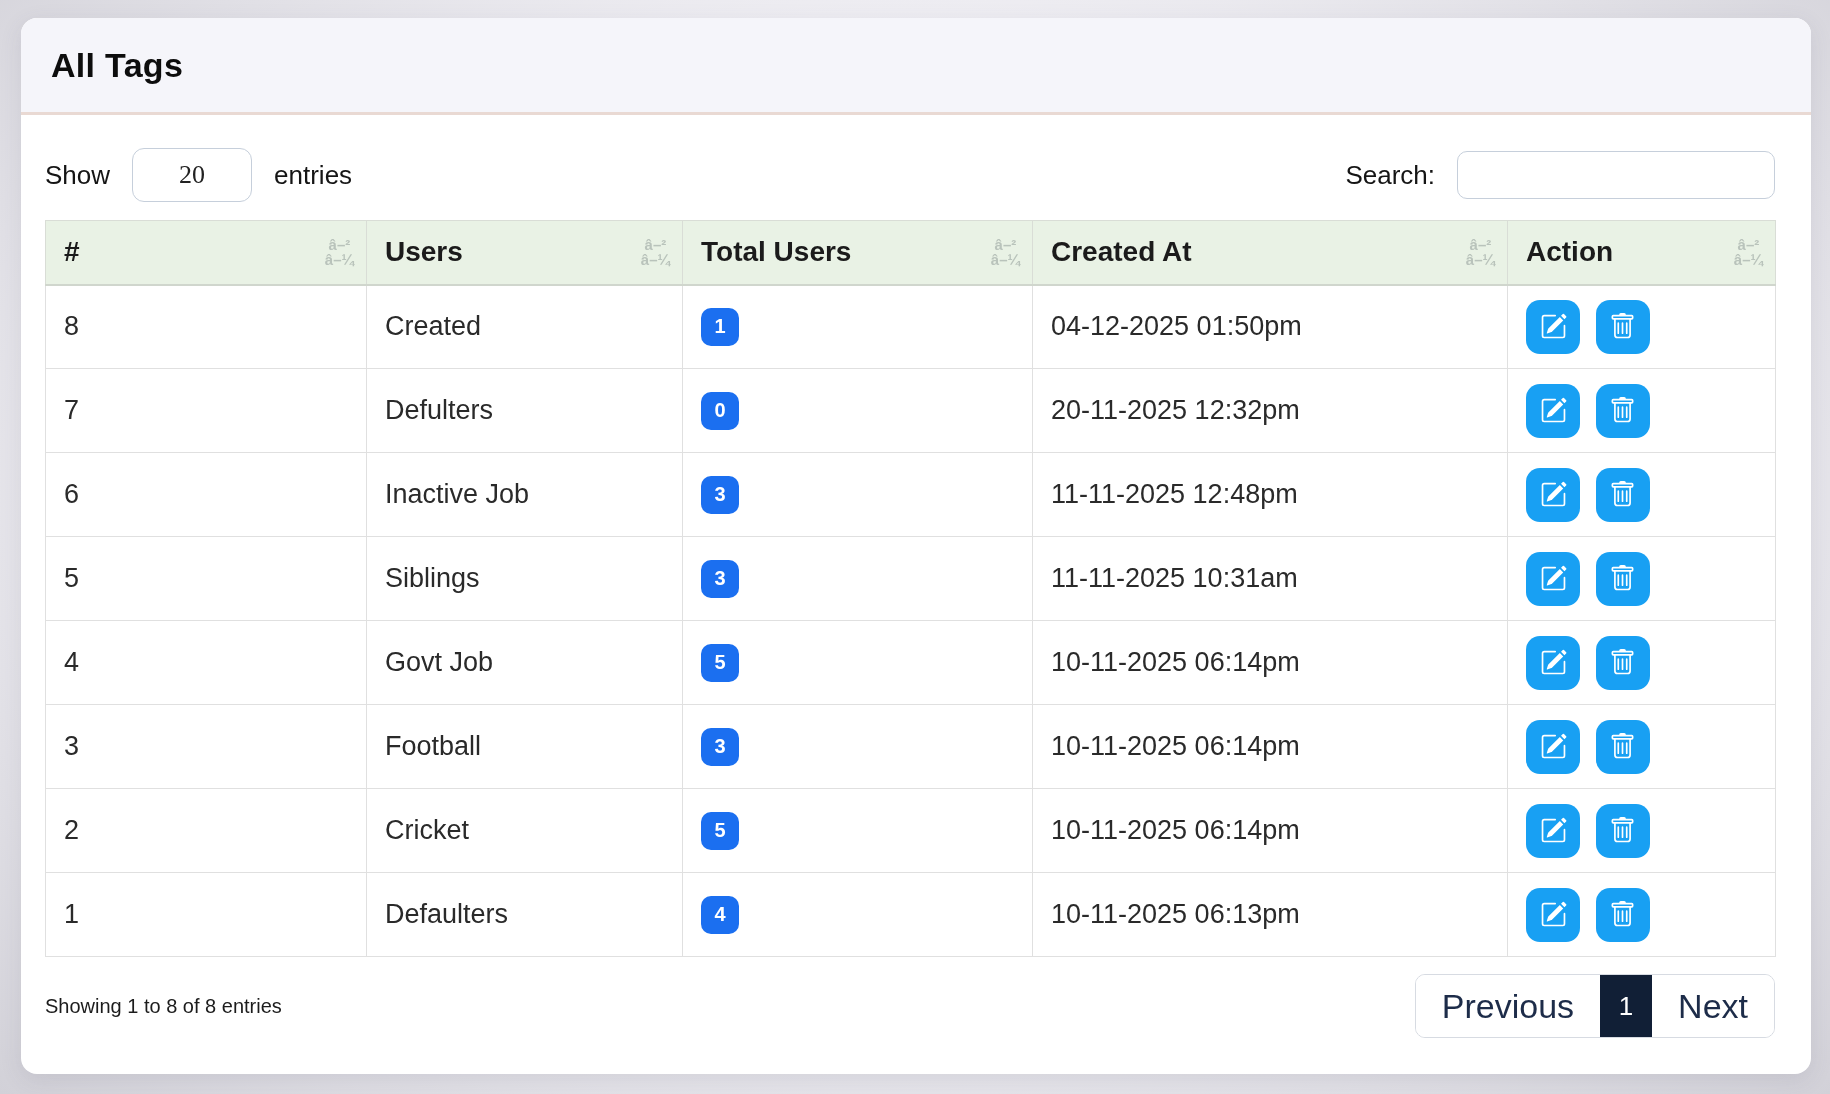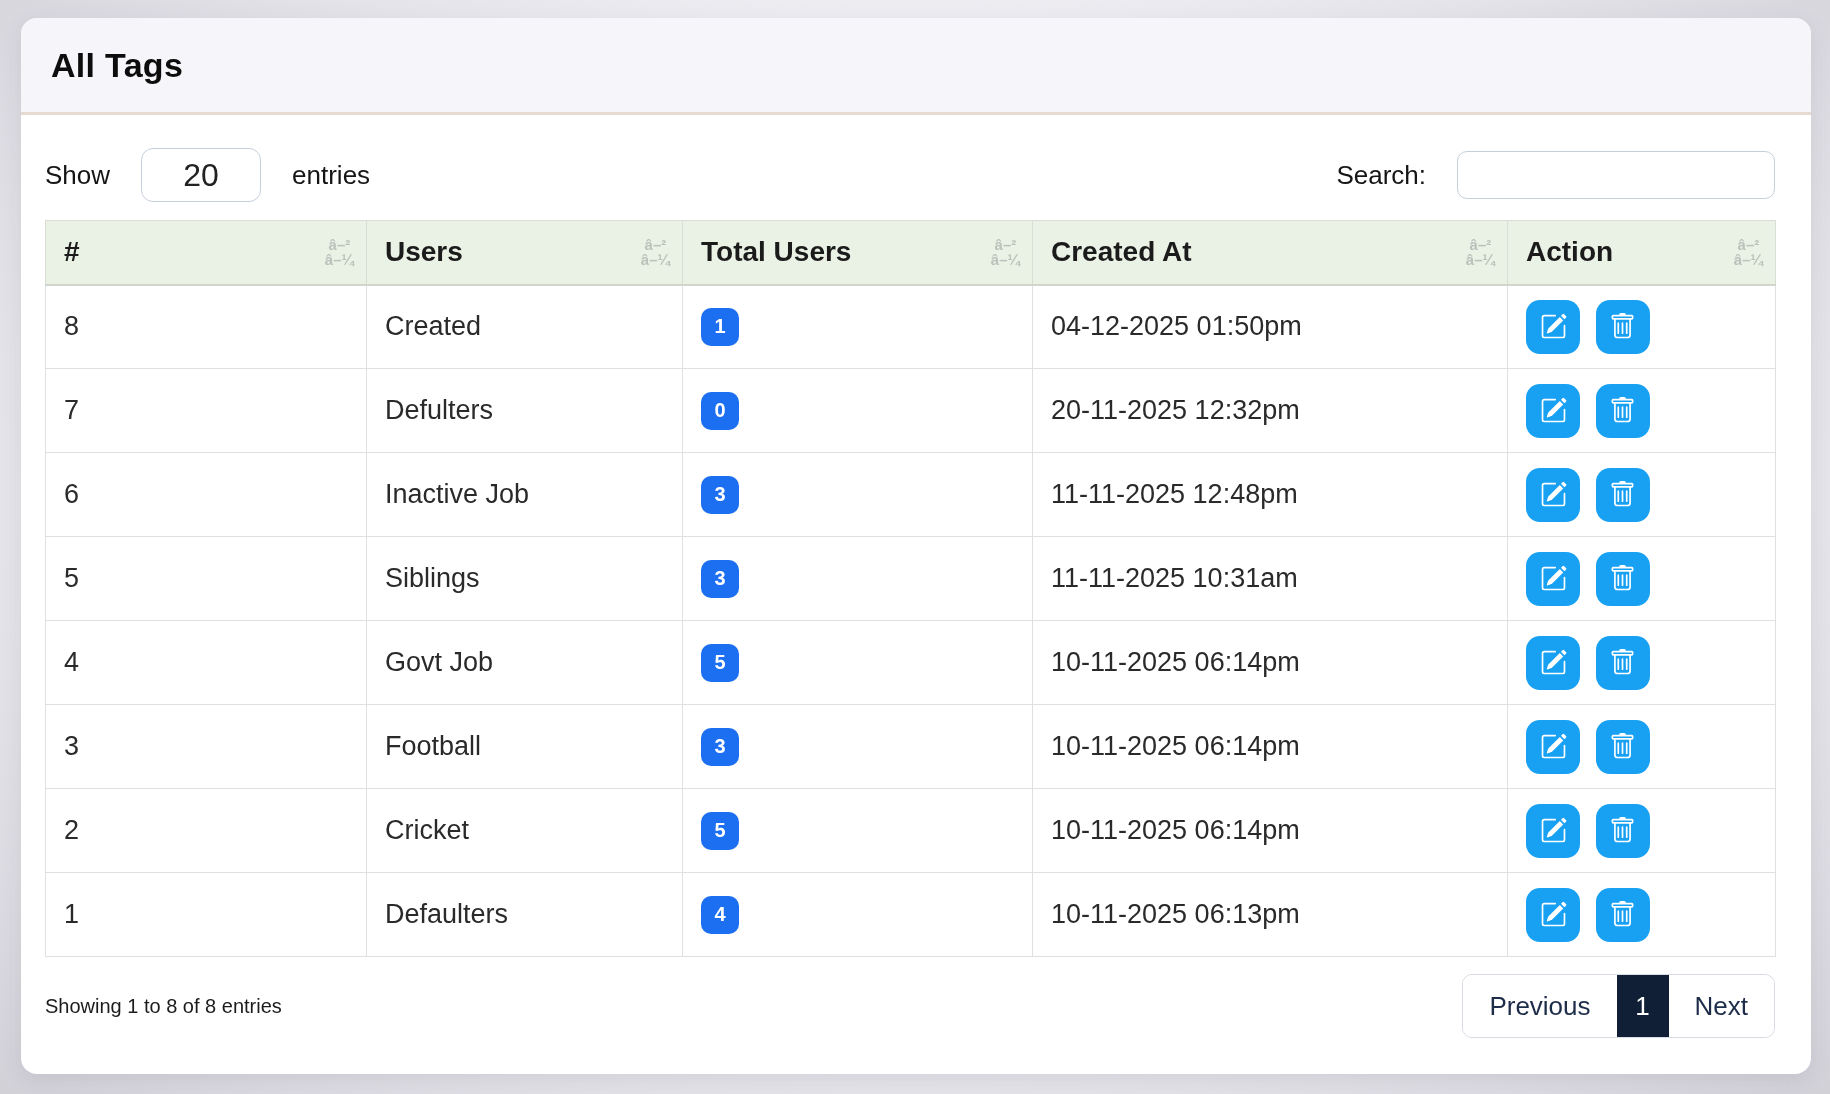--- a/index.html
+++ b/index.html
@@ -21,25 +21,25 @@
     height: 97px; background: var(--card-header-bg, #f5f5fa);
     border-bottom: 3px solid #e9d9d3;
     border-radius: 16px 16px 0 0;
     display: flex; align-items: center; padding: 0 30px;
     box-sizing: border-box;
   }
   .card-title { font-size: 34px; font-weight: bold; color: #0d0d0d; letter-spacing: .3px; }
   .card-body { padding: 33px 28px 0 24px; }
 
   .controls { display: flex; justify-content: space-between; align-items: center; height: 54px; width: 1730px; }
-  .ctrl-left, .ctrl-right { display: flex; align-items: center; gap: 31px; font-size: 26px; color: #151515; }
+  .ctrl-left, .ctrl-right { display: flex; align-items: center; gap: 22px; font-size: 26px; color: #151515; }
   .len-input {
     width: 120px; height: 54px; border: 1px solid #c6cfdb; border-radius: 12px;
-    text-align: center; font-size: 32px; color: #222; box-sizing: border-box;
-    font-family: Liberation Sans, sans-serif; background: #fff; outline: none;
+    text-align: center; font-size: 26px; color: #222; box-sizing: border-box;
+    font-family: Liberation Serif, serif; background: #fff; outline: none;
   }
   .search-input {
     width: 318px; height: 48px; border: 1px solid #c6cfdb; border-radius: 10px;
     box-sizing: border-box; font-size: 24px; padding: 0 14px; font-family: inherit;
     background: #fff; outline: none;
   }
 
   table.tags-table { margin-top: 18px; width: 1730px; border-collapse: collapse; table-layout: fixed; }
   .tags-table th {
     background: var(--table-header-bg, #e9f2e5);
@@ -74,21 +74,21 @@
   .act-btn svg { width: 27px; height: 27px; fill: #ffffff; }
 
   .table-footer { margin-top: 17px; width: 1730px; display: flex; justify-content: space-between; align-items: center; }
   .summary { font-size: 20px; color: #1c1c1c; }
   .pagination {
     display: flex; align-items: stretch; height: 62px;
     border: 1px solid #d7dbe2; border-radius: 10px; overflow: hidden; background: #fff;
   }
   .page-btn {
     display: flex; align-items: center; padding: 0 26px;
-    font-size: 26px; color: #1d2c49; background: #fff; border: none;
+    font-size: 34px; color: #1d2c49; background: #fff; border: none;
     font-family: inherit; cursor: pointer;
   }
   .page-current {
     width: 52px; display: flex; align-items: center; justify-content: center;
     background: var(--pagination-active-bg, #111f36); color: #fff;
     font-size: 26px; font-weight: normal; cursor: pointer;
   }
 </style>
 </head>
 <body>

